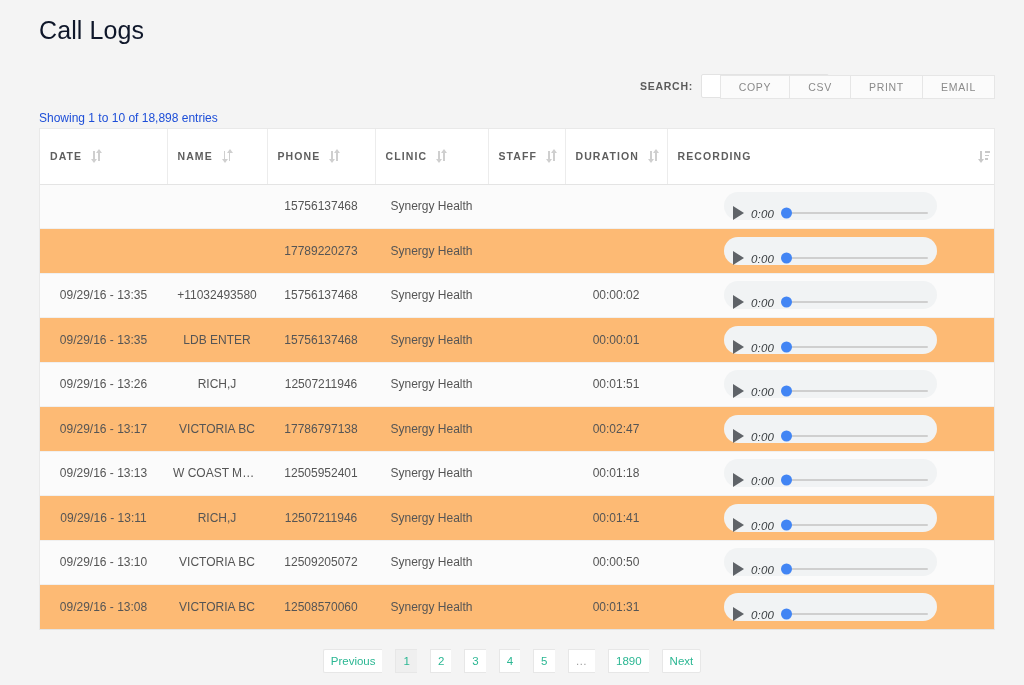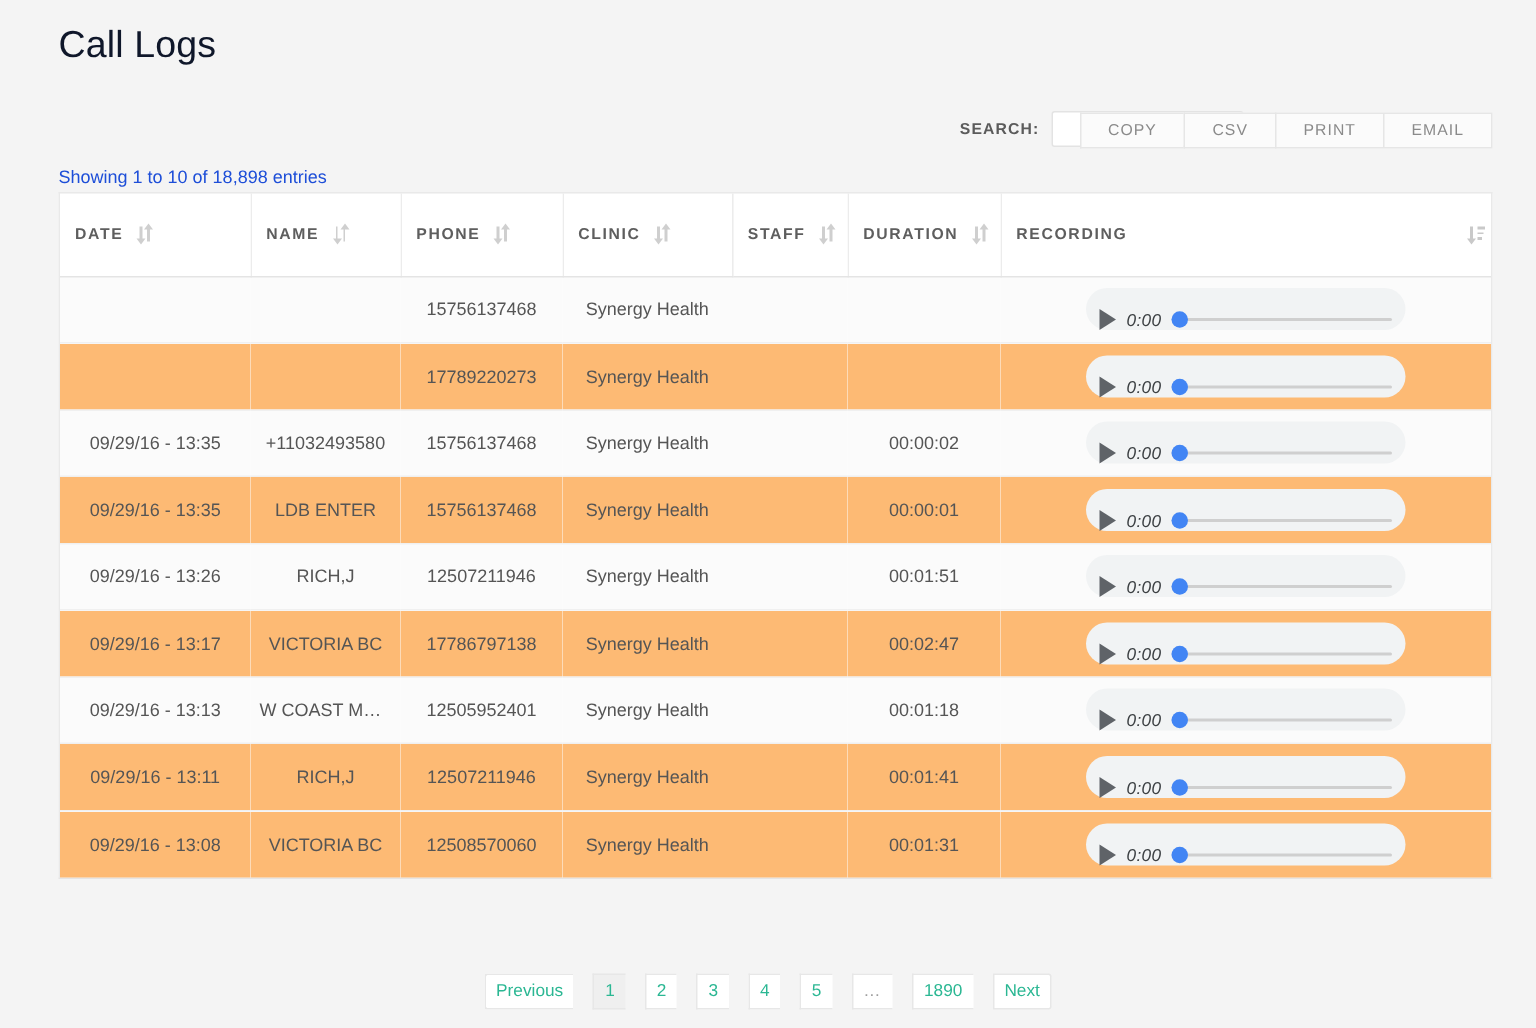--- a/index.html
+++ b/index.html
@@ -550,20 +550,38 @@
               <div class="audio">
                 <span class="play-btn"></span>
                 <span class="a-time">0:00</span>
                 <div class="a-track">
                   <span class="rail"></span>
                   <span class="knob" style="left: 0%;"></span>
                 </div>
               </div>
             </td>
           </tr>
+          <tr class="odd">
+            <td class="c-date">09/29/16 - 13:10</td>
+            <td class="c-name">VICTORIA BC</td>
+            <td class="c-phone">12509205072</td>
+            <td class="c-clinic">Synergy Health</td>
+            <td class="c-staff"></td>
+            <td class="c-duration">00:00:50</td>
+            <td class="c-rec">
+              <div class="audio">
+                <span class="play-btn"></span>
+                <span class="a-time">0:00</span>
+                <div class="a-track">
+                  <span class="rail"></span>
+                  <span class="knob" style="left: 0%;"></span>
+                </div>
+              </div>
+            </td>
+          </tr>
           <tr class="even">
             <td class="c-date">09/29/16 - 13:08</td>
             <td class="c-name">VICTORIA BC</td>
             <td class="c-phone">12508570060</td>
             <td class="c-clinic">Synergy Health</td>
             <td class="c-staff"></td>
             <td class="c-duration">00:01:31</td>
             <td class="c-rec">
               <div class="audio">
                 <span class="play-btn"></span>

